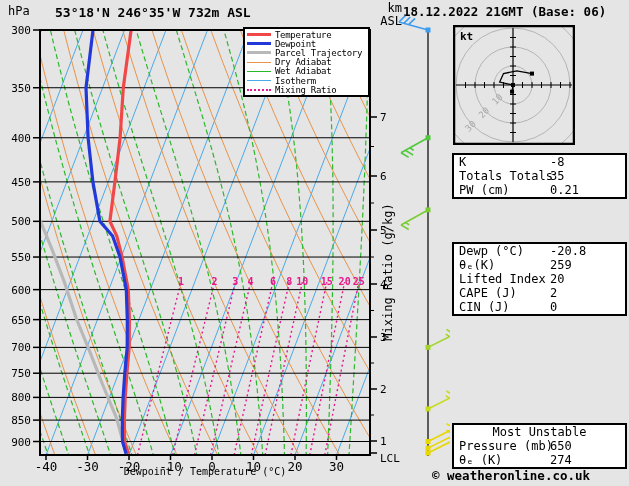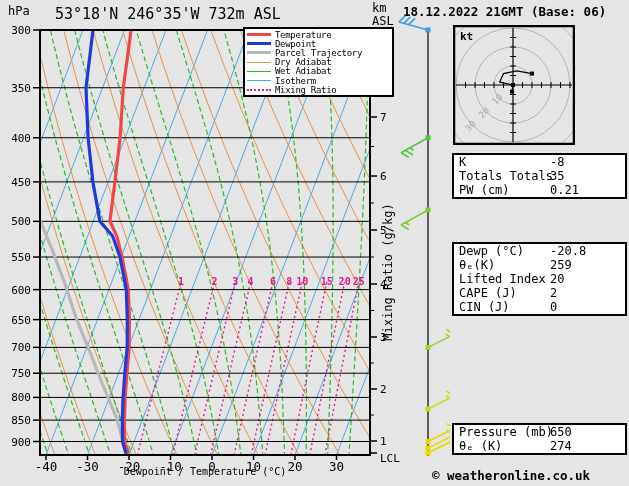--- a/index.html
+++ b/index.html
@@ -1,26 +1,26 @@
 <!DOCTYPE html>
 <html><head>
 <meta charset="utf-8">
 <style>
   html,body{margin:0;padding:0;background:#fff;}
   #app{position:relative;width:629px;height:486px;background:#e5e5e5;overflow:hidden;
        font-family:"DejaVu Sans Mono", monospace; color:#000;}
   .abs{position:absolute;}
   .hpa-label{left:8px;top:4px;font-size:12px;}
-  .title{left:55px;top:5px;font-size:15px;font-weight:normal;letter-spacing:0px;}
-  .kmasl{left:372px;top:2px;font-size:12px;line-height:13px;text-align:left;width:30px;}
+  .title{left:55px;top:5px;font-size:13px;font-weight:bold;letter-spacing:0px;}
+  .kmasl{left:372px;top:2px;font-size:12px;line-height:13px;text-align:right;width:30px;}
   .datetime{left:403px;top:4px;font-size:12.5px;font-weight:bold;white-space:nowrap;}
   .xlabel{left:40px;top:466px;width:330px;text-align:center;font-size:10px;}
   .copyright{left:432px;top:468px;font-size:12.5px;font-weight:bold;white-space:nowrap;}
   
-  .legend{left:243px;top:27px;width:151px;border:2px solid #000;background:#fff;
+  .legend{left:243px;top:27px;width:127px;border:2px solid #000;background:#fff;
           padding:1px 8px 1px 2px;box-sizing:border-box;}
   .legend-row{display:flex;align-items:center;height:9.2px;}
   .legend-swatch{width:24px;flex:0 0 24px;margin-right:4px;}
   .legend-label{font-size:9px;white-space:nowrap;letter-spacing:-0.3px;}
   
   .stats{left:452px;top:153px;width:175px;}
   .sec{border:2px solid #000;background:#fff;box-sizing:border-box;position:absolute;left:0;width:175px;}
   .sec-title{text-align:center;font-size:12px;height:14px;line-height:14px;}
   .row{display:flex;height:14px;line-height:14px;font-size:12px;}
   .row .lbl{padding-left:5px;white-space:nowrap;}
@@ -353,20 +353,21 @@
         <div class="row rowwrap">
           <span class="lbl">CAPE (J)</span>
           <span class="val">2</span>
         </div>
         <div class="row rowwrap">
           <span class="lbl">CIN (J)</span>
           <span class="val">0</span>
         </div>
       </div>
       <div class="sec rowwrap" style="top: 150px;">
+        <div class="sec-title">Most Unstable</div>
         <div class="row rowwrap">
           <span class="lbl">Pressure (mb)</span>
           <span class="val">650</span>
         </div>
         <div class="row rowwrap">
           <span class="lbl">θₑ (K)</span>
           <span class="val">274</span>
         </div>
       </div>
     </div>

